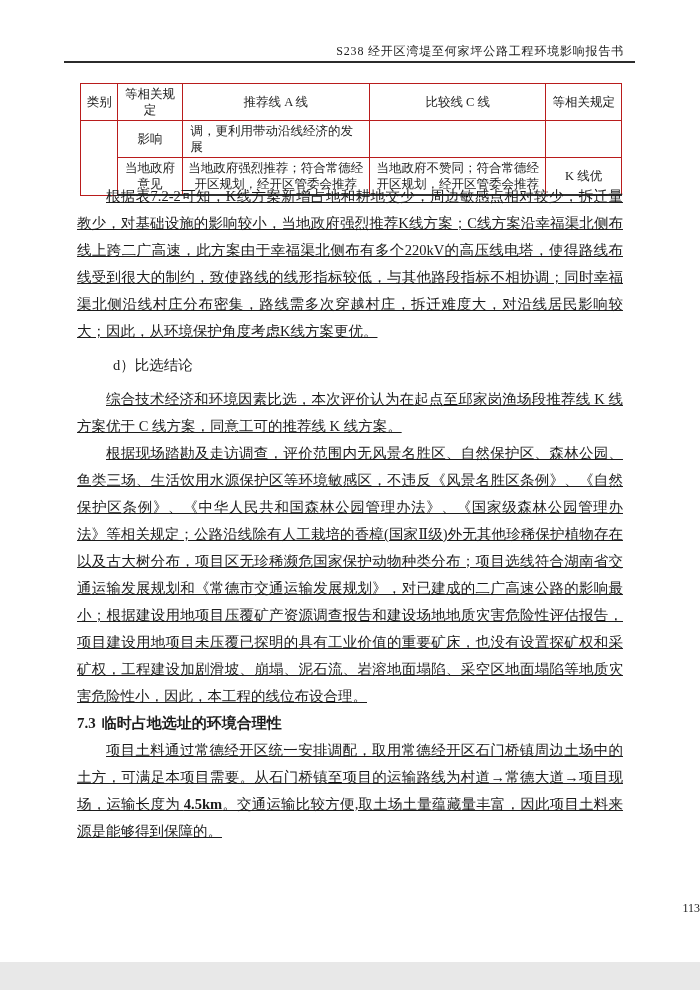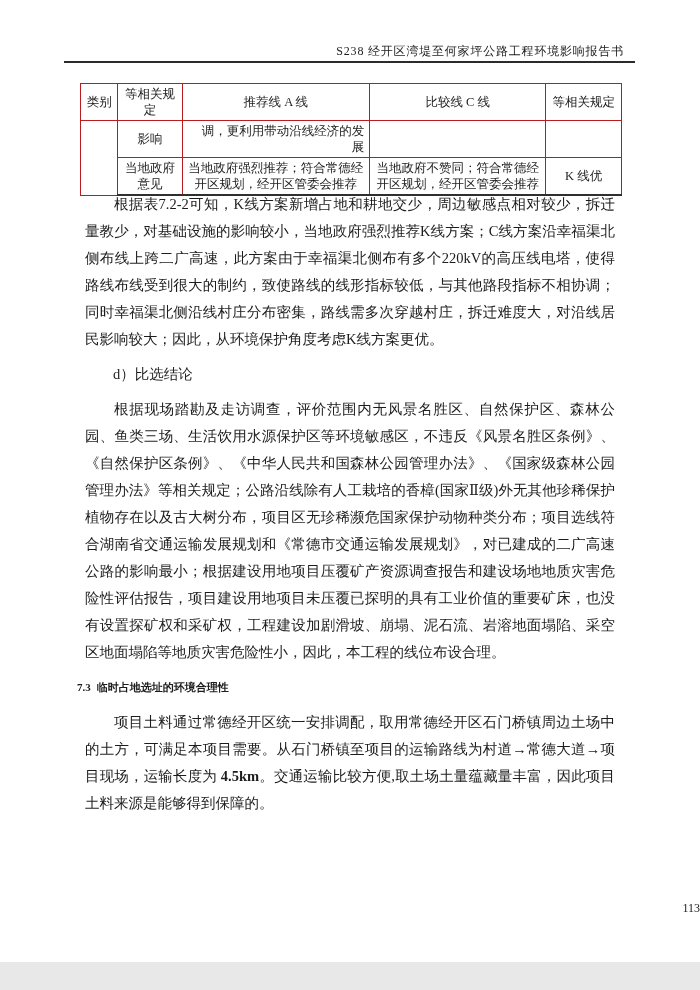--- a/index.html
+++ b/index.html
@@ -44,41 +44,41 @@
     vertical-align: middle;
     padding: 2px 5px;
     line-height: 16px;
     font-weight: normal;
     overflow: hidden;
   }
   .cmp-table tr.hdr th { height: 22px; }
   .cmp-table tr.r1 td { height: 19px; }
   .cmp-table tr.r2 td { height: 32px; }
   .cmp-table tr:last-child td { border-bottom: 2px solid #2f2f2f; }
-  .cmp-table td.cell-left { text-align: right; padding-left: 8px; border-radius: 12px; }
+  .cmp-table td.cell-left { text-align: left; padding-left: 8px; border-radius: 12px; }
   .col-cat { width: 36px; }
   .col-item { width: 62px; }
   .col-a { width: 181px; }
   .col-c { width: 170px; }
   .col-res { width: 73px; }
 
   .content {
     position: absolute;
     top: 183px;
     left: 77px;
     width: 546px;
     font-size: 14.5px;
     line-height: 27px;
     text-align: justify;
   }
-  .content p { margin: 8px; text-indent: 2em; }
+  .content p { margin: 0; text-indent: 2em; text-decoration: underline; }
   .sub-heading { margin: 7px; text-indent: 2em; }
   .sec-heading { margin: 0; font-size: 15px; }
   .sec-heading .sec-title { margin-left: 14px; }
-  .sec-heading.bold { font-weight: bold; font-size: 11px; }
+  .sec-heading.bold { font-weight: bold; font-size: 15px; }
   .sec-heading.bold .sec-title { margin-left: 6px; }
   .b { font-weight: bold; }
 
   .footer-page {
     position: absolute;
     bottom: 46px;
     left: 0;
     width: 100%;
     text-align: right;
     font-size: 12px;
@@ -122,20 +122,21 @@
         <td>K 线优</td>
       </tr>
     </tbody>
   </table>
 
   <div class="content">
     <p>根据表7.2-2可知，K线方案新增占地和耕地交少，周边敏感点相对较少，拆迁量教少，对基础设施的影响较小，当地政府强烈推荐K线方案；C线方案沿幸福渠北侧布线上跨二广高速，此方案由于幸福渠北侧布有多个220kV的高压线电塔，使得路线布线受到很大的制约，致使路线的线形指标较低，与其他路段指标不相协调；同时幸福渠北侧沿线村庄分布密集，路线需多次穿越村庄，拆迁难度大，对沿线居民影响较大；因此，从环境保护角度考虑K线方案更优。</p>
 
     <div class="sub-heading">d）比选结论</div>
 
+    <p>综合技术经济和环境因素比选，本次评价认为在起点至邱家岗渔场段推荐线 K 线方案优于 C 线方案，同意工可的推荐线 K 线方案。</p>
 
 
     <p>根据现场踏勘及走访调查，评价范围内无风景名胜区、自然保护区、森林公园、鱼类三场、生活饮用水源保护区等环境敏感区，不违反《风景名胜区条例》、《自然保护区条例》、《中华人民共和国森林公园管理办法》、《国家级森林公园管理办法》等相关规定；公路沿线除有人工栽培的香樟(国家Ⅱ级)外无其他珍稀保护植物存在以及古大树分布，项目区无珍稀濒危国家保护动物种类分布；项目选线符合湖南省交通运输发展规划和《常德市交通运输发展规划》，对已建成的二广高速公路的影响最小；根据建设用地项目压覆矿产资源调查报告和建设场地地质灾害危险性评估报告，项目建设用地项目未压覆已探明的具有工业价值的重要矿床，也没有设置探矿权和采矿权，工程建设加剧滑坡、崩塌、泥石流、岩溶地面塌陷、采空区地面塌陷等地质灾害危险性小，因此，本工程的线位布设合理。</p>
 
     <div class="sec-heading bold"><span class="sec-num">7.3</span><span class="sec-title">临时占地选址的环境合理性</span></div>
 
 
     <p><span>项目土料通过常德经开区统一安排调配，取用常德经开区石门桥镇周边土场中的土方，可满足本项目需要。从石门桥镇至项目的运输路线为村道→常德大道→项目现场，运输长度为 </span><span class="b">4.5km</span><span>。交通运输比较方便,取土场土量蕴藏量丰富，因此项目土料来源是能够得到保障的。</span></p>
   </div>
 

